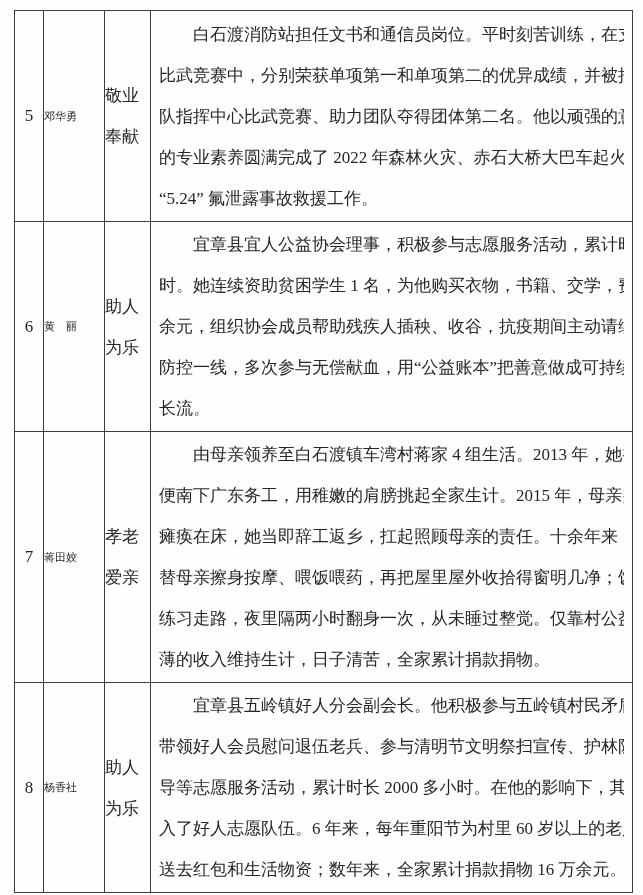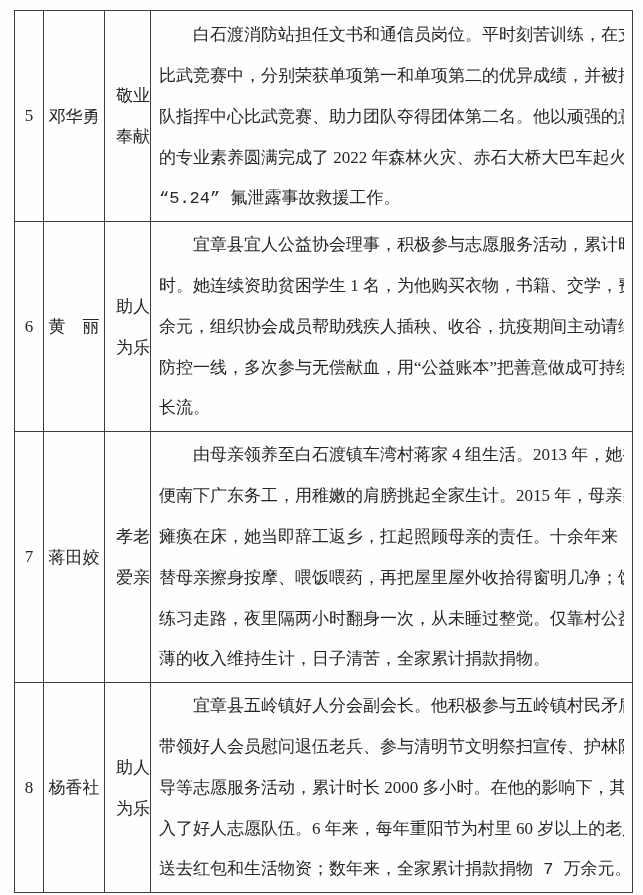--- a/index.html
+++ b/index.html
@@ -35,45 +35,44 @@
   tr.r6 { height: 210px; }
   tr.r7 { height: 247px; }
   tr.r8 { height: 208px; }
   .c-no {
     width: 29px;
     text-align: center;
     font-size: 17px;
   }
   .c-name {
     width: 61px;
-    text-align: center;
-    font-size: 17px;
+    text-align: left;
+    font-size: 11px;
   }
   .c-cat {
     width: 46px;
-    text-align: right;
+    text-align: left;
     font-size: 17px;
     line-height: 41px;
     white-space: pre-line;
   }
   .c-desc {
     padding: 2px 8px 2px 8px;
     font-size: 17px;
   }
   .desc-line {
     line-height: 41px;
     text-align: justify;
     text-align-last: justify;
     white-space: nowrap;
     overflow: hidden;
   }
   .desc-line:first-child { text-indent: 2em; }
   .desc-line.last {
     text-align-last: left;
-    font-family: Liberation Mono, monospace;
   }
 </style>
 </head>
 <body>
 
 <div class="page">
   <table class="tbl">
     <tbody>
       <tr class="r5">
         <td class="c-no">5</td>
@@ -118,18 +117,18 @@
       <tr class="r8">
         <td class="c-no">8</td>
         <td class="c-name">杨香社</td>
         <td class="c-cat">助人
 为乐</td>
         <td class="c-desc">
             <div class="desc-line">宜章县五岭镇好人分会副会长。他积极参与五岭镇村民矛盾纠纷调节，</div>
             <div class="desc-line">带领好人会员慰问退伍老兵、参与清明节文明祭扫宣传、护林防火文明劝</div>
             <div class="desc-line">导等志愿服务活动，累计时长 2000 多小时。在他的影响下，其家人都加</div>
             <div class="desc-line">入了好人志愿队伍。6 年来，每年重阳节为村里 60 岁以上的老人和残疾人</div>
-            <div class="desc-line last">送去红包和生活物资；数年来，全家累计捐款捐物 7 万余元。</div>
+            <div class="desc-line last">送去红包和生活物资；数年来，全家累计捐款捐物 16 万余元。</div>
           </td>
       </tr>
     </tbody>
   </table>
 </div>
 
 </body></html>

